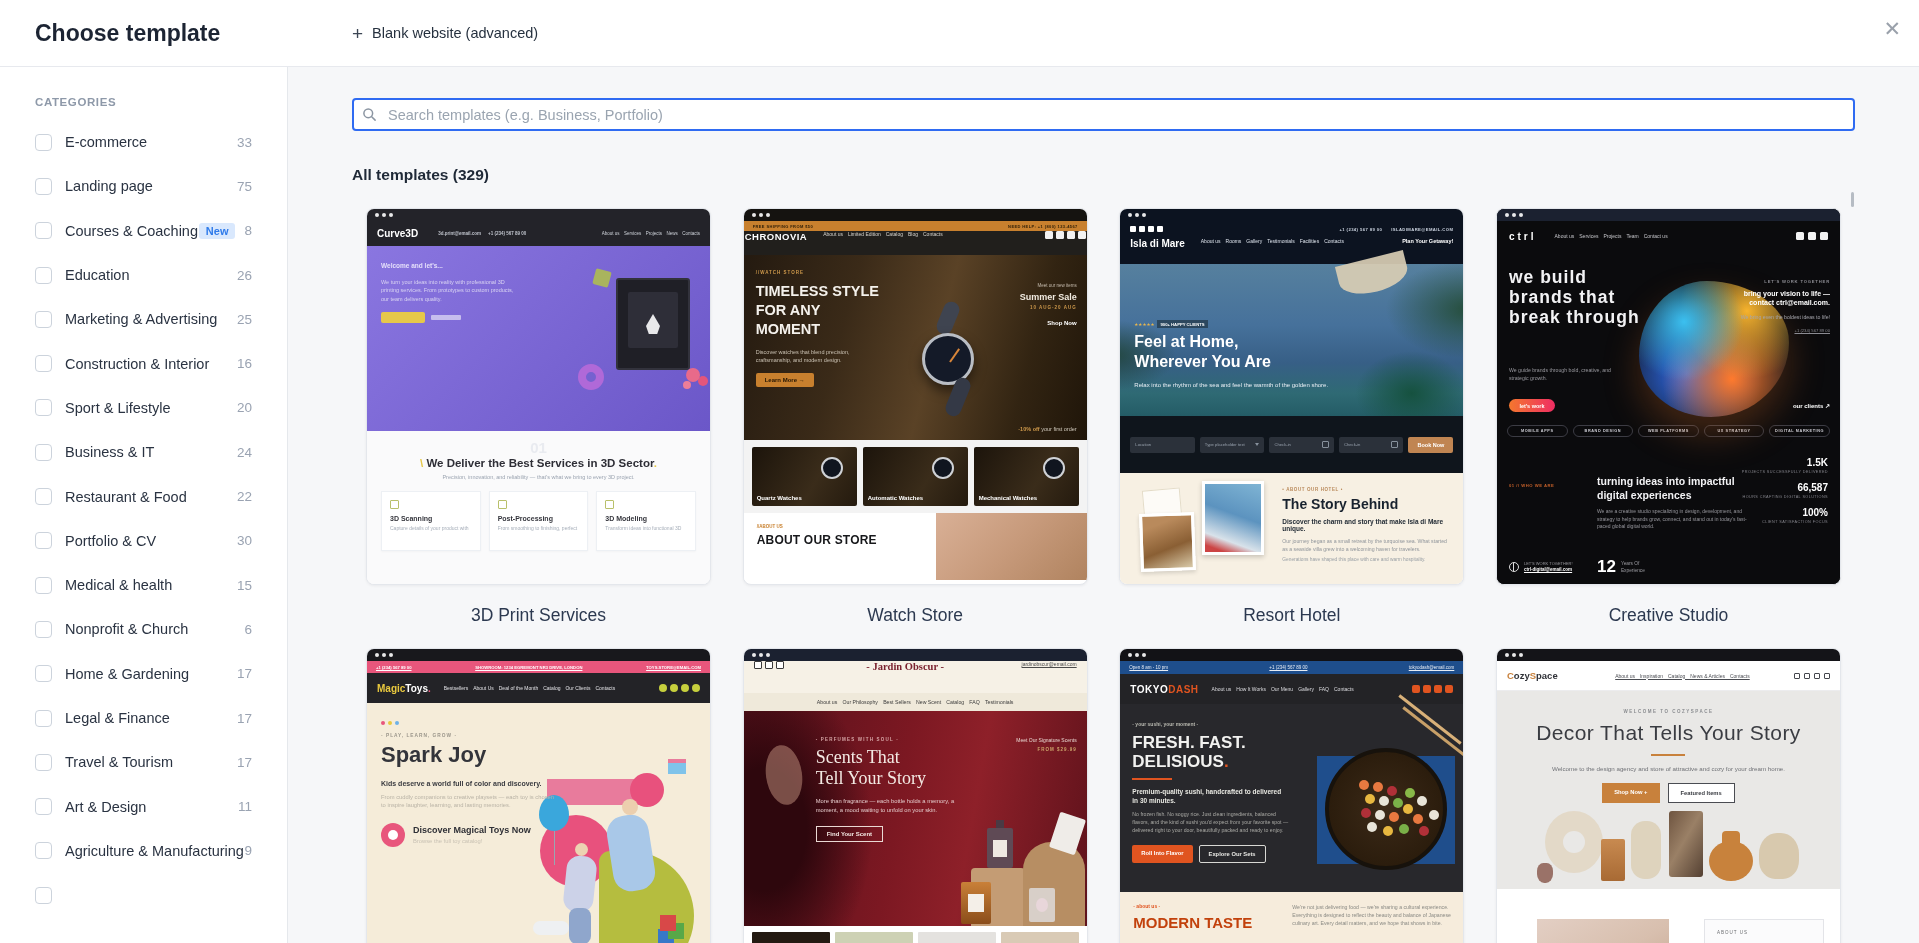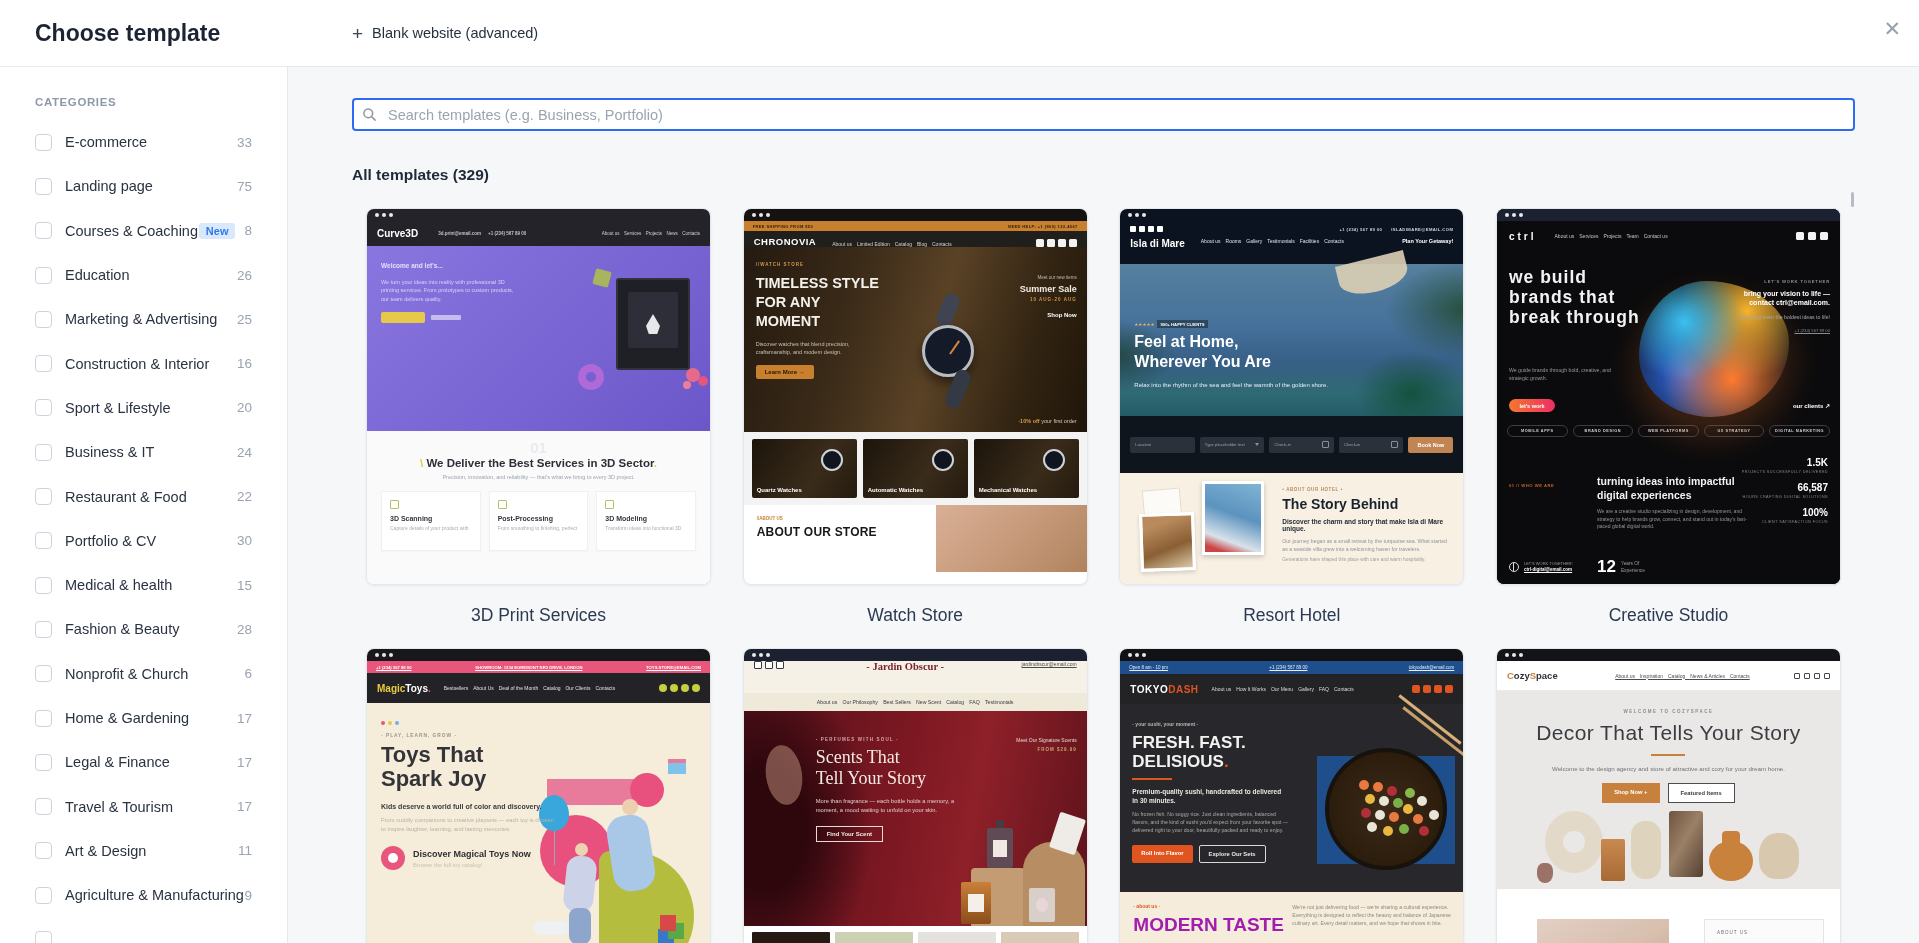--- a/index.html
+++ b/index.html
@@ -57,21 +57,21 @@
 .t0-num{font-size:15px;font-weight:800;color:#e9ebf0}
 .t0-head{font-size:11.5px;font-weight:800;color:#2e2e36;margin-top:1px}
 .t0-sub{font-size:5.5px;color:#9aa3b0;margin-top:5px}
 .t0-feats{display:flex;gap:8px;padding:0 14px;margin-top:11px}
 .t0-feat{flex:1;background:#fff;border:1px solid #edf0f4;box-shadow:0 1px 2px rgba(0,0,0,.03);padding:8px;text-align:left;height:60px}
 .t0-ficon{width:9px;height:9px;border:1.5px solid #b9c06a;border-radius:1px;margin-bottom:6px}
 .t0-ft{font-size:7px;font-weight:bold;color:#34353c}
 .t0-fd{font-size:5px;color:#a7afba;margin-top:3px;line-height:1.4}
 
 .t1-strip{height:10px;background:#c8802e;display:flex;justify-content:space-between;align-items:center;padding:0 9px;font-size:4px;font-weight:bold;color:#2c1c06;letter-spacing:.4px}
-.t1-nav{height:16px;background:#211f1c;display:flex;align-items:flex-end;padding:0 10px}
+.t1-nav{height:24px;background:#211f1c;display:flex;align-items:flex-start;padding:0 1px}
 .t1-logo{font-size:9.5px;font-weight:bold;color:#fff;letter-spacing:.5px}
 .t1-links{margin-left:16px;font-size:5px;color:#d6d3cd}
 .t1-soc{margin-left:auto;display:flex;gap:3px}
 .sqw{width:8px;height:8px;background:#f2f2f2;border-radius:1.5px}
 .t1-hero{height:185px;background:linear-gradient(105deg,#241a10 0%,#3a2a18 30%,#5a4226 55%,#322412 80%,#1f1509);position:relative;padding:15px 12px}
 .t1-k{font-size:4.5px;color:#cf9a4c;font-weight:bold;letter-spacing:1px}
 .t1-ttl{font-size:14.5px;font-weight:800;color:#f4f1ec;line-height:1.3;width:125px;margin-top:7px}
 .t1-p{font-size:5.5px;color:#c9c0b2;width:130px;margin-top:9px;line-height:1.5}
 .t1-btn{display:inline-block;margin-top:9px;background:#c8802e;color:#241503;font-size:6px;font-weight:bold;padding:4px 9px;border-radius:2px}
 .t1-watch{position:absolute;left:178px;top:78px;width:52px;height:52px;border-radius:50%;border:3px solid #b9bdc4;background:#141a28;box-shadow:0 6px 12px rgba(0,0,0,.5)}
@@ -244,21 +244,21 @@
 .t6-btns{display:flex;gap:6px;margin-top:10px}
 .t6-b1{background:#e05420;color:#fff;font-size:5.8px;font-weight:bold;padding:5px 9px;border-radius:2px}
 .t6-b2{border:1px solid #d8d8d4;color:#e8e8e4;font-size:5.8px;font-weight:bold;padding:5px 9px;border-radius:2px}
 .t6-blue{position:absolute;right:8px;top:52px;width:138px;height:108px;background:#1f4e8c}
 .t6-plate{position:absolute;right:16px;top:44px;width:122px;height:122px;border-radius:50%;background:radial-gradient(#3c2a18,#241708);border:4px solid #17120c}
 .t6-sushi{position:absolute;left:30px;top:28px;width:10px;height:10px;border-radius:50%;background:#e87940;box-shadow:14px 2px 0 #e87940,28px 6px 0 #b03038,6px 14px 0 #e8b840,20px 16px 0 #e8e4d8,34px 18px 0 #7ab048,2px 28px 0 #b03038,16px 30px 0 #e8e4d8,30px 32px 0 #e87940,44px 24px 0 #e8b840,46px 8px 0 #88b848,58px 16px 0 #e8e4d8,54px 34px 0 #e87940,40px 44px 0 #7ab048,24px 46px 0 #e8b840,8px 42px 0 #e8e4d8,60px 46px 0 #b03038,70px 30px 0 #e8e4d8}
 .t6-ch1{position:absolute;right:-6px;top:14px;width:78px;height:3px;background:#d8b078;transform:rotate(38deg)}
 .t6-ch2{position:absolute;right:-10px;top:26px;width:78px;height:3px;background:#c8a068;transform:rotate(38deg)}
 .t6-about{height:77px;background:#f6ecdc;position:relative;padding:11px 13px}
 .t6-ak{font-size:5px;font-weight:bold;color:#e05420}
-.t6-at{font-size:19px;font-weight:800;color:#a21caf;margin-top:5px}
+.t6-at{font-size:15px;font-weight:800;color:#c2410c;margin-top:5px}
 .t6-ap{position:absolute;left:172px;top:12px;width:162px;font-size:5.2px;color:#8a8a84;line-height:1.5}
 
 .t7-nav{height:30px;background:#fff;display:flex;align-items:center;padding:0 10px;border-bottom:1px solid #ececee}
 .t7-logo{font-size:9.5px;font-weight:bold;width:78px}
 .t7-lc{color:#c8813c}.t7-lr{color:#303238}
 .t7-links{flex:1;text-align:center;font-size:5px;color:#4a4c52;text-decoration:underline}
 .t7-soc{display:flex;gap:4px;width:50px;justify-content:flex-end}
 .sqd{width:6px;height:6px;border:1px solid #44464c;border-radius:1px}
 .t7-hero{height:198px;background:#e9e8e6;position:relative;text-align:center;padding-top:18px}
 .t7-k{font-size:4.5px;color:#8a8c90;letter-spacing:1.5px;font-weight:bold}
@@ -348,25 +348,20 @@
       <span class="cat-label">Portfolio &amp; CV</span>
       <span class="cat-count">30</span>
     </div>
   <div class="cat-row">
       <span class="cb"></span>
       <span class="cat-label">Medical &amp; health</span>
       <span class="cat-count">15</span>
     </div>
   <div class="cat-row">
       <span class="cb"></span>
-      <span class="cat-label">Fashion &amp; Beauty</span>
-      <span class="cat-count">28</span>
-    </div>
-  <div class="cat-row">
-      <span class="cb"></span>
       <span class="cat-label">Nonprofit &amp; Church</span>
       <span class="cat-count">6</span>
     </div>
   <div class="cat-row">
       <span class="cb"></span>
       <span class="cat-label">Home &amp; Gardening</span>
       <span class="cat-count">17</span>
     </div>
   <div class="cat-row">
       <span class="cb"></span>
@@ -695,21 +690,20 @@
           <div class="t4-girl-h"></div>
           <div class="t4-cloud"></div>
           <div class="t4-blocks"></div>
           <div class="t4-dots">
               <i class="t4-d1"></i>
               <i class="t4-d2"></i>
               <i class="t4-d3"></i>
             </div>
           <div class="t4-k">- PLAY, LEARN, GROW -</div>
           <div class="t4-ttl">
-              <span style="display:block">Toys That</span>
               <span style="display:block">Spark Joy</span>
             </div>
           <div class="t4-lead">Kids deserve a world full of color and discovery.</div>
           <div class="t4-p">From cuddly companions to creative playsets — each toy is chosen to inspire laughter, learning, and lasting memories.</div>
           <div class="t4-cta">
             <div class="t4-ci"></div>
             <div>
                 <div class="t4-ct">Discover Magical Toys Now</div>
                 <div class="t4-cs">Browse the full toy catalog!</div>
               </div>

